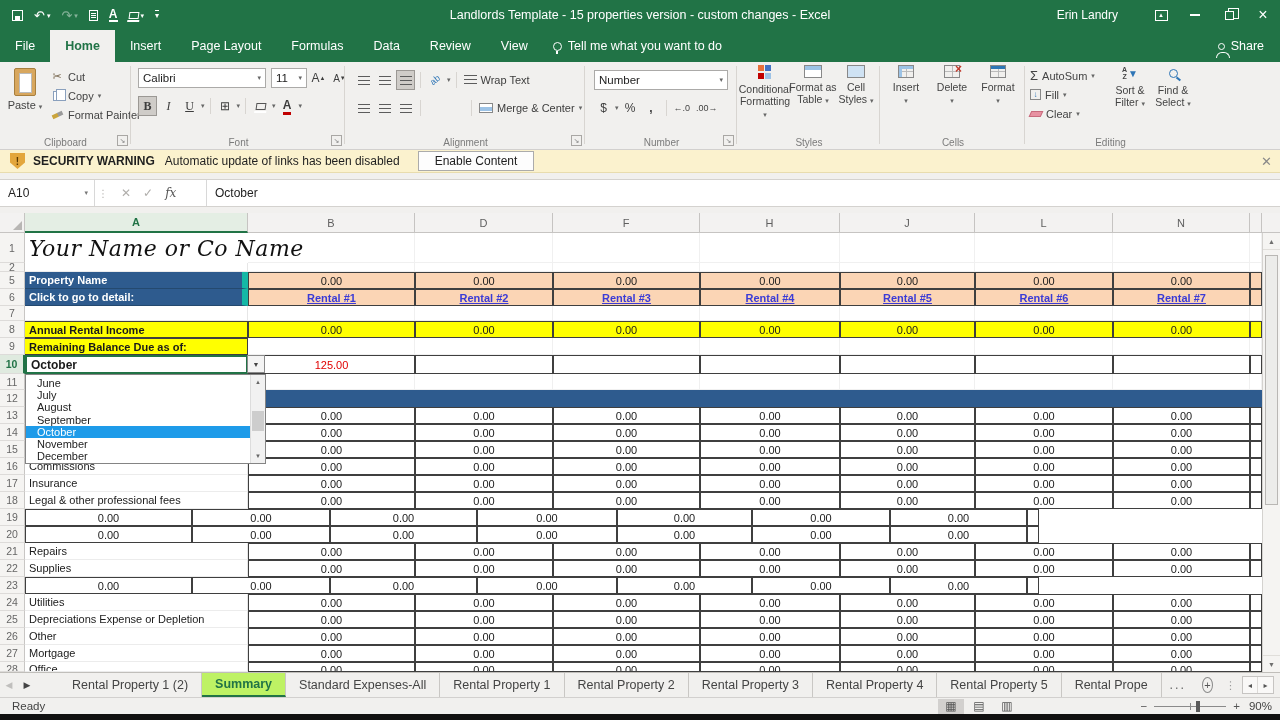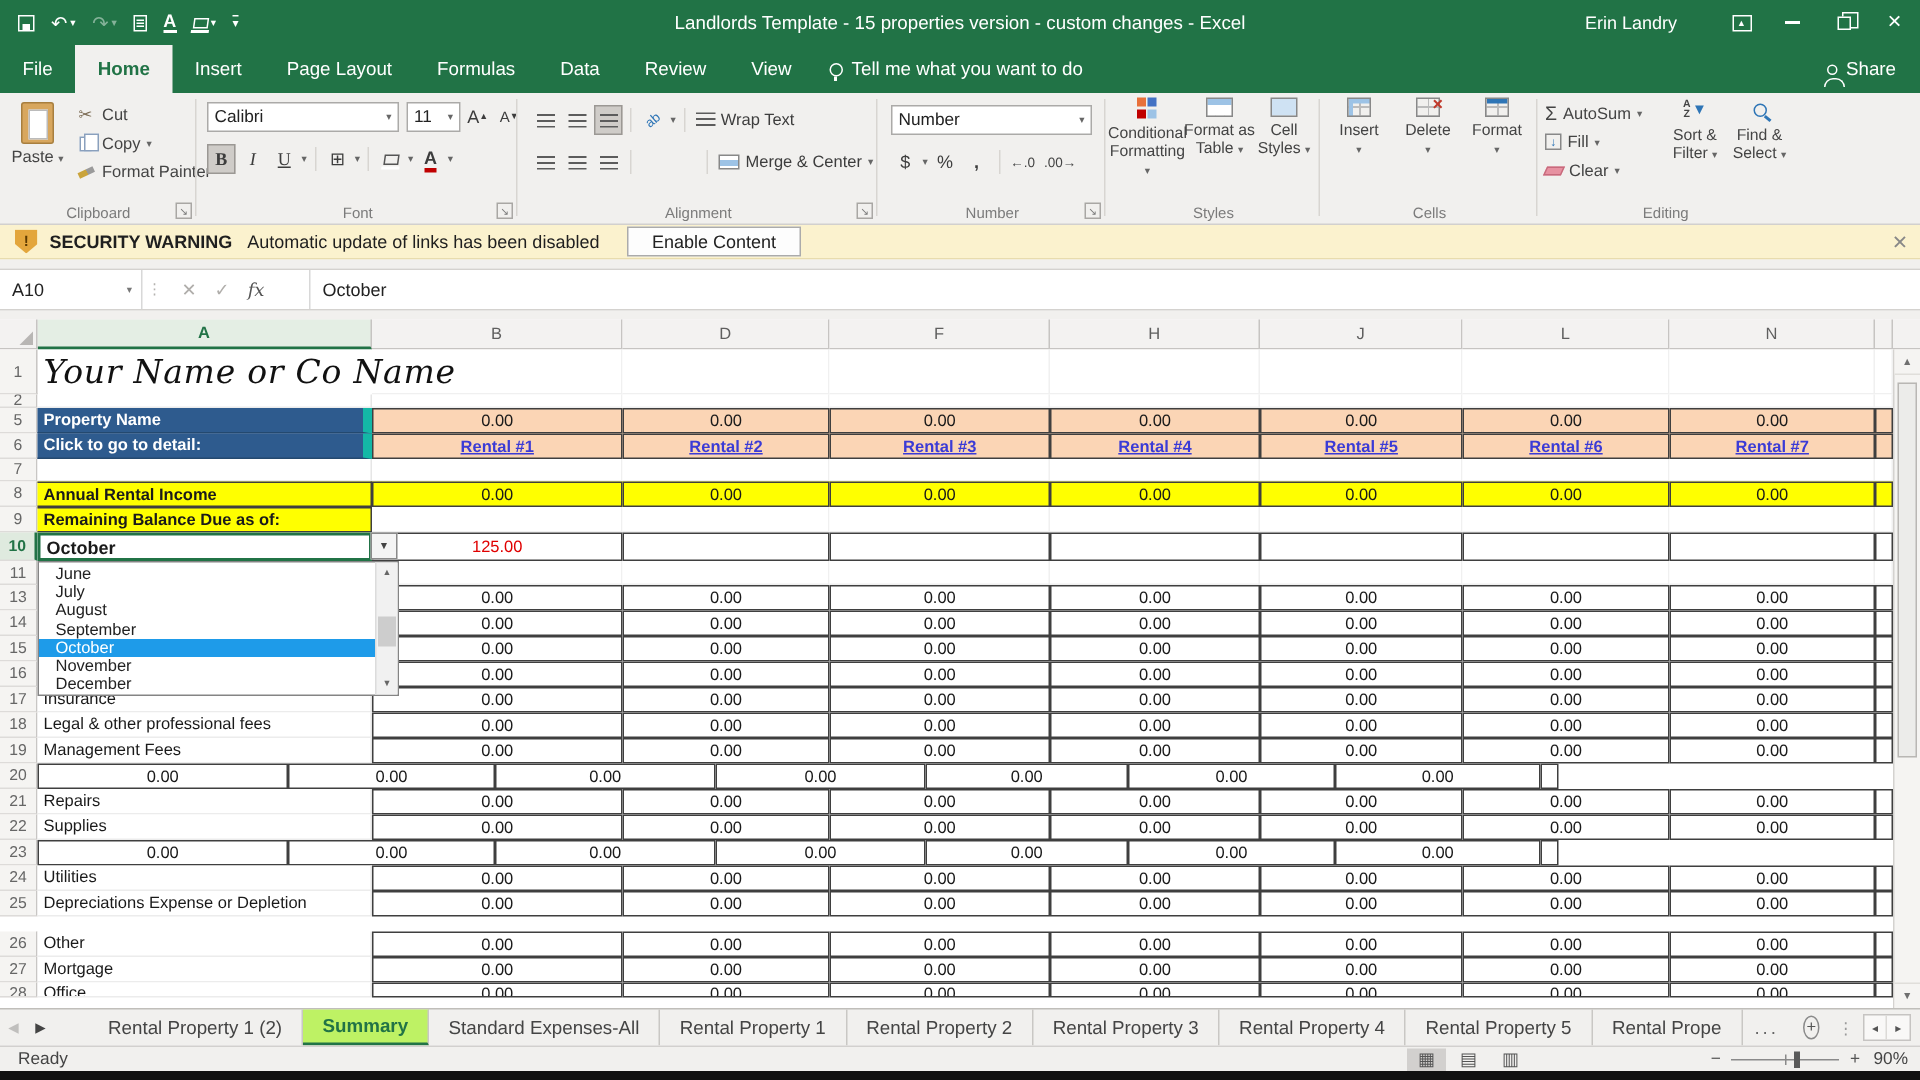--- a/index.html
+++ b/index.html
@@ -622,20 +622,32 @@
         <div class="cv vPlain" style="width: 167px;"></div>
         <div class="cv vPlain" style="width: 138px;"></div>
         <div class="cv vPlain" style="width: 147px;"></div>
         <div class="cv vPlain" style="width: 140px;"></div>
         <div class="cv vPlain" style="width: 135px;"></div>
         <div class="cv vPlain" style="width: 138px;"></div>
         <div class="cv vPlain" style="width: 137px;"></div>
         <div class="cv sliv vPlain"></div>
       </div>
       <div class="grow" style="height: 17px;">
+        <div class="gut">12</div>
+        <div class="ca aBand"></div>
+        <div class="cv vBand" style="width: 167px;"></div>
+        <div class="cv vBand" style="width: 138px;"></div>
+        <div class="cv vBand" style="width: 147px;"></div>
+        <div class="cv vBand" style="width: 140px;"></div>
+        <div class="cv vBand" style="width: 135px;"></div>
+        <div class="cv vBand" style="width: 138px;"></div>
+        <div class="cv vBand" style="width: 137px;"></div>
+        <div class="cv sliv vBand"></div>
+      </div>
+      <div class="grow" style="height: 17px;">
         <div class="gut">13</div>
         <div class="ca "></div>
         <div class="cv vBord" style="width: 167px;">0.00</div>
         <div class="cv vBord" style="width: 138px;">0.00</div>
         <div class="cv vBord" style="width: 147px;">0.00</div>
         <div class="cv vBord" style="width: 140px;">0.00</div>
         <div class="cv vBord" style="width: 135px;">0.00</div>
         <div class="cv vBord" style="width: 138px;">0.00</div>
         <div class="cv vBord" style="width: 137px;">0.00</div>
         <div class="cv sliv vBord"></div>
@@ -695,21 +707,20 @@
         <div class="cv vBord" style="width: 138px;">0.00</div>
         <div class="cv vBord" style="width: 147px;">0.00</div>
         <div class="cv vBord" style="width: 140px;">0.00</div>
         <div class="cv vBord" style="width: 135px;">0.00</div>
         <div class="cv vBord" style="width: 138px;">0.00</div>
         <div class="cv vBord" style="width: 137px;">0.00</div>
         <div class="cv sliv vBord"></div>
       </div>
       <div class="grow" style="height: 17px;">
         <div class="gut">19</div>
-        <div class="ca ">Management Fees</div>
         <div class="cv vBord" style="width: 167px;">0.00</div>
         <div class="cv vBord" style="width: 138px;">0.00</div>
         <div class="cv vBord" style="width: 147px;">0.00</div>
         <div class="cv vBord" style="width: 140px;">0.00</div>
         <div class="cv vBord" style="width: 135px;">0.00</div>
         <div class="cv vBord" style="width: 138px;">0.00</div>
         <div class="cv vBord" style="width: 137px;">0.00</div>
         <div class="cv sliv vBord"></div>
       </div>
       <div class="grow" style="height: 17px;">
@@ -775,21 +786,21 @@
         <div class="ca ">Depreciations Expense or Depletion</div>
         <div class="cv vBord" style="width: 167px;">0.00</div>
         <div class="cv vBord" style="width: 138px;">0.00</div>
         <div class="cv vBord" style="width: 147px;">0.00</div>
         <div class="cv vBord" style="width: 140px;">0.00</div>
         <div class="cv vBord" style="width: 135px;">0.00</div>
         <div class="cv vBord" style="width: 138px;">0.00</div>
         <div class="cv vBord" style="width: 137px;">0.00</div>
         <div class="cv sliv vBord"></div>
       </div>
-      <div class="grow" style="height: 17px; margin-top: 10px;">
+      <div class="grow" style="height: 17px;">
         <div class="gut">26</div>
         <div class="ca ">Other</div>
         <div class="cv vBord" style="width: 167px;">0.00</div>
         <div class="cv vBord" style="width: 138px;">0.00</div>
         <div class="cv vBord" style="width: 147px;">0.00</div>
         <div class="cv vBord" style="width: 140px;">0.00</div>
         <div class="cv vBord" style="width: 135px;">0.00</div>
         <div class="cv vBord" style="width: 138px;">0.00</div>
         <div class="cv vBord" style="width: 137px;">0.00</div>
         <div class="cv sliv vBord"></div>

